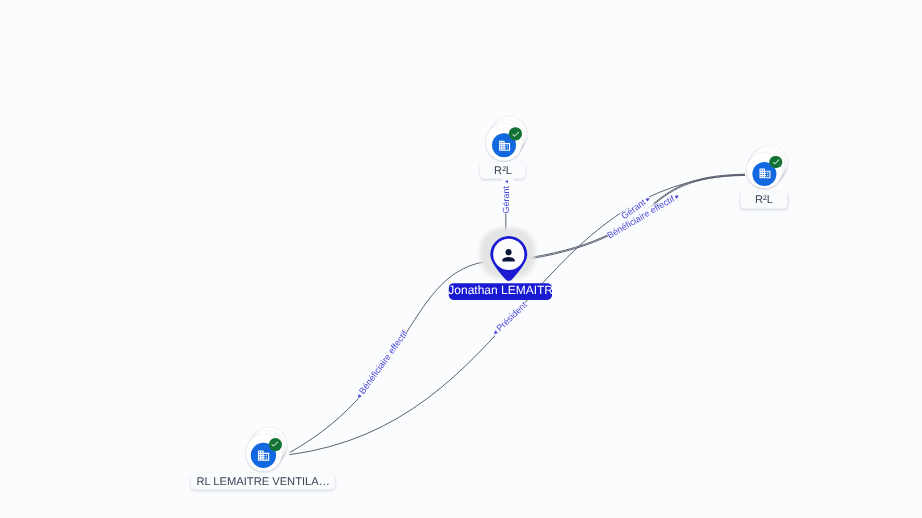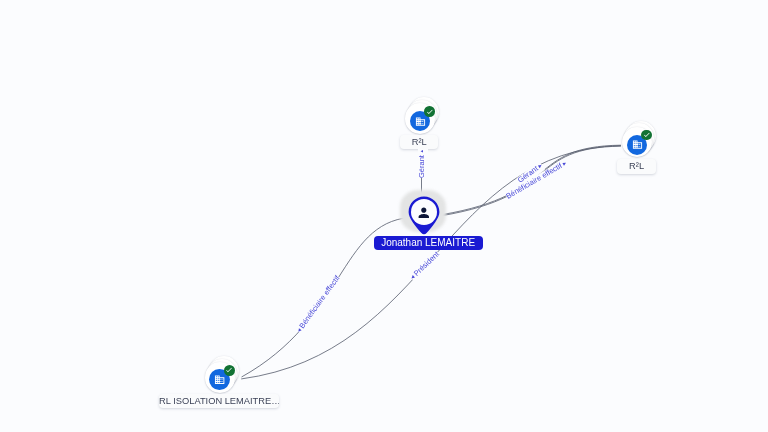--- a/index.html
+++ b/index.html
@@ -77,33 +77,33 @@
   <div class="bluecirc" style="left:168.8px;top:369px;width:20.8px;height:20.8px;">
     <svg width="11.3" height="11.3" viewBox="0 0 24 24">
           <path fill="#fff" d="M12 7V3H2v18h20V7H12zM6 19H4v-2h2v2zm0-4H4v-2h2v2zm0-4H4V9h2v2zm0-4H4V5h2v2zm4 12H8v-2h2v2zm0-4H8v-2h2v2zm0-4H8V9h2v2zm0-4H8V5h2v2zm10 12h-8v-2h2v-2h-2v-2h2v-2h-2V9h8v10zm-2-8h-2v2h2v-2zm0 4h-2v2h2v-2z"></path>
         </svg>
   </div>
   <div class="badge" style="left:183.7px;top:364.7px;width:11px;height:11px;">
     <svg width="7.8" height="7.8" viewBox="0 0 24 24">
           <path fill="#fff" d="M9 16.2L4.8 12l-1.4 1.4L9 19 21 7l-1.4-1.4z"></path>
         </svg>
   </div>
-  <div class="colabel" style="left:119.1px;top:393.8px;width:120.4px;">RL ISOLATION LEMAITRE…</div>
+  <div class="colabel" style="left:119.1px;top:393.8px;width:120.4px;">RL LEMAITRE VENTILA…</div>
 </div>
 
 <div>
   <div class="pinhalo" style="left:359.5px;top:189.5px;width:46px;height:42px;"></div>
   <svg style="position:absolute;left:368px;top:196px;" width="32" height="39" viewBox="0 0 32 39">
     <path d="M16 0.6 C 7.5 0.6 0.6 7.5 0.6 16 C 0.6 22.2 7.4 30.2 13.4 37.0 C 14.8 38.6 17.2 38.6 18.6 37.0 C 24.6 30.2 31.4 22.2 31.4 16 C 31.4 7.5 24.5 0.6 16 0.6 Z" fill="#1a1ad2"></path>
     <circle cx="16" cy="16" r="13" fill="#fcfcff"></circle>
   </svg>
   <svg style="position:absolute;left:376.1px;top:204.8px;" width="15.6" height="15.6" viewBox="0 0 24 24">
     <path fill="#0d1538" d="M12 12c2.21 0 4-1.79 4-4s-1.79-4-4-4-4 1.79-4 4 1.79 4 4 4zm0 2c-2.67 0-8 1.34-8 4v2h16v-2c0-2.66-5.33-4-8-4z"></path>
   </svg>
-  <div class="personlabel" style="left:333.6px;top:236.4px;width:109px;">Jonathan LEMAITRE</div>
+  <div class="personlabel" style="left:333.6px;top:236.4px;width:86px;">Jonathan LEMAITRE</div>
 </div>
 
 <div class="elabel" style="left:384.4px;top:172.3px;transform:rotate(-90deg);"><span>Gérant</span><span class="earrow">▲</span></div>
 
 <div class="elabel" style="left:480.4px;top:177.3px;transform:rotate(-35.8deg);"><span>Gérant</span><span class="earrow">▶</span></div>
 
 <div class="elabel" style="left:468.2px;top:193.2px;transform:rotate(-30.3deg);"><span>Bénéficiaire effectif</span><span class="earrow">▶</span></div>
 
 <div class="elabel" style="left:260px;top:326.5px;transform:rotate(-54.1deg);"><span class="earrow rev">◀</span><span>Bénéficiaire effectif</span></div>
 

